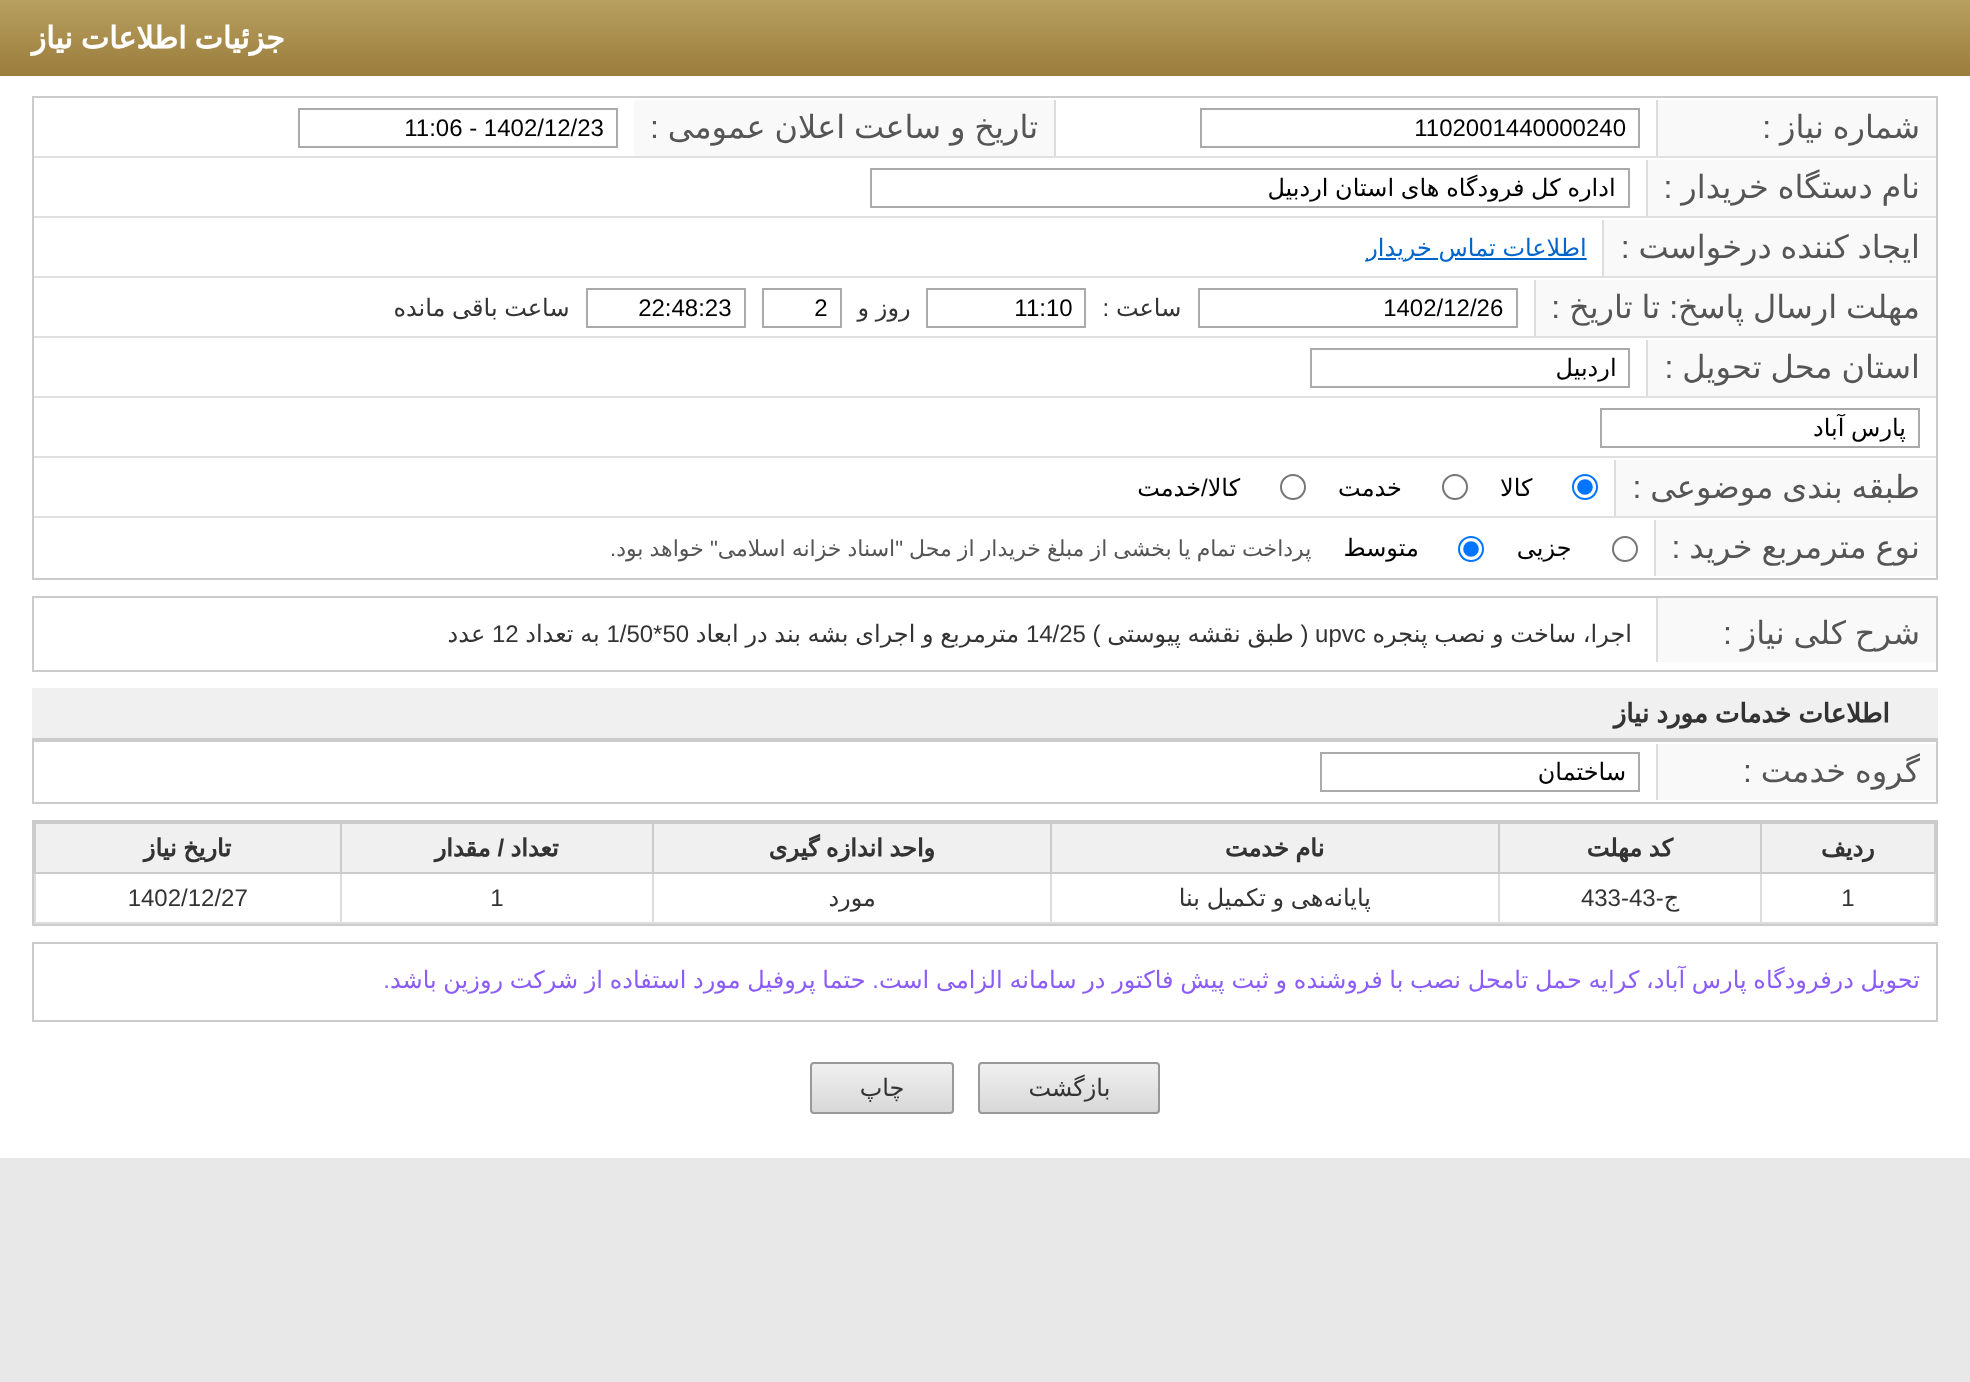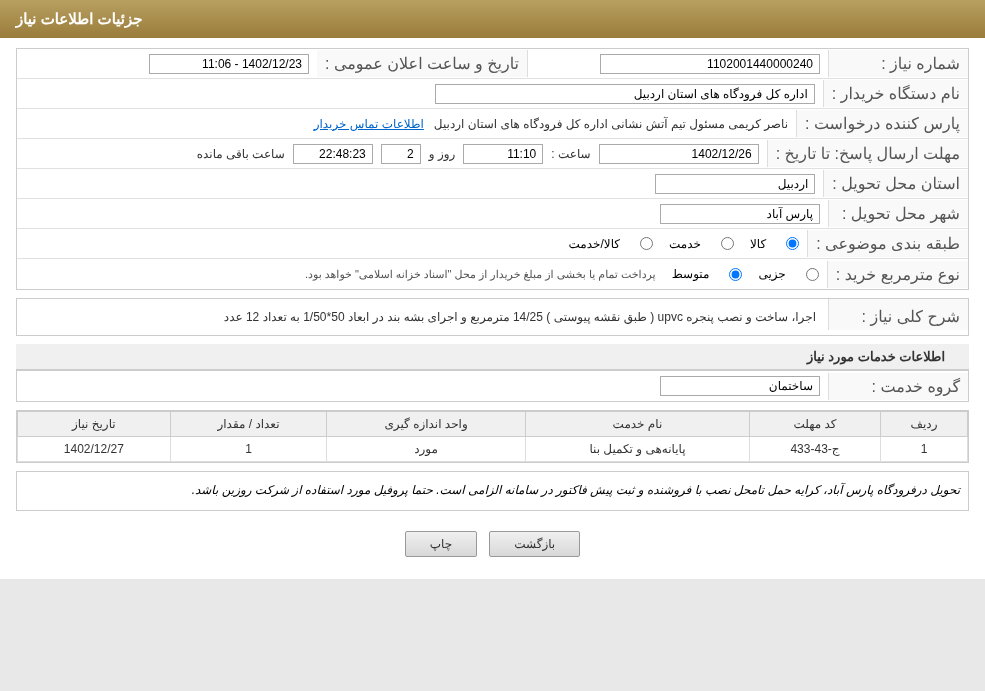--- a/index.html
+++ b/index.html
@@ -127,21 +127,21 @@
     .data-table {
       width: 100%;
       border-collapse: collapse;
       font-size: 12px;
     }
     .data-table th {
       background: #f0f0f0;
       border: 1px solid #ccc;
       padding: 5px 8px;
       text-align: center;
-      font-weight: normal;
+      font-weight: bold;
       color: #333;
     }
     .data-table td {
       border: 1px solid #ddd;
       padding: 5px 8px;
       text-align: center;
       color: #333;
     }
     .data-table tr:nth-child(even) td {
       background: #f9f9f9;
@@ -160,26 +160,25 @@
       padding: 8px;
       background: #f9f9f9;
       border-left: 1px solid #ddd;
       font-size: 12px;
       color: #555;
       font-weight: bold;
     }
     .comments-text {
       padding: 8px;
       font-size: 12px;
-      color: #000000;
+      color: #8b5cf6;
       line-height: 1.8;
       direction: rtl;
       text-align: right;
       flex: 1;
-      font-style: italic;
     }
     .button-row {
       display: flex;
       justify-content: center;
       gap: 12px;
       padding: 12px;
     }
     .btn {
       padding: 5px 24px;
       font-size: 12px;
@@ -225,23 +224,22 @@
       </div>
 
       <div class="form-row">
         <div class="field-label">نام دستگاه خریدار :</div>
         <div class="field-value">
           <input type="text" class="field-input" style="width: 380px;" value="اداره کل فرودگاه های استان اردبیل" readonly="">
         </div>
       </div>
 
       <div class="form-row">
-        <div class="field-label">پارس کننده درخواست :</div>
+        <div class="field-label">ایجاد کننده درخواست :</div>
         <div class="field-value" style="display:flex; align-items:center; gap:10px;">
-          <span>ناصر کریمی مسئول تیم آتش نشانی اداره کل فرودگاه های استان اردبیل</span>
           <span class="link-blue">اطلاعات تماس خریدار</span>
         </div>
       </div>
 
       <div class="form-row">
         <div class="field-label">مهلت ارسال پاسخ: تا تاریخ :</div>
         <div class="date-time-row">
           <input type="text" class="field-input input-medium" value="1402/12/26" readonly="" style="">
           <span class="date-time-label">ساعت :</span>
           <input type="text" class="field-input input-small" value="11:10" readonly="" style="">
@@ -253,21 +251,20 @@
       </div>
 
       <div class="form-row">
         <div class="field-label">استان محل تحویل :</div>
         <div class="field-value">
           <input type="text" class="field-input input-medium" value="اردبیل" readonly="" style="">
         </div>
       </div>
 
       <div class="form-row">
-        <div class="field-label">شهر محل تحویل :</div>
         <div class="field-value">
           <input type="text" class="field-input input-medium" value="پارس آباد" readonly="" style="">
         </div>
       </div>
 
       <div class="form-row">
         <div class="field-label">طبقه بندی موضوعی :</div>
         <div class="radio-group">
           <label class="radio-item">
             <input type="radio" name="category" value="کالا" checked="" style="">

